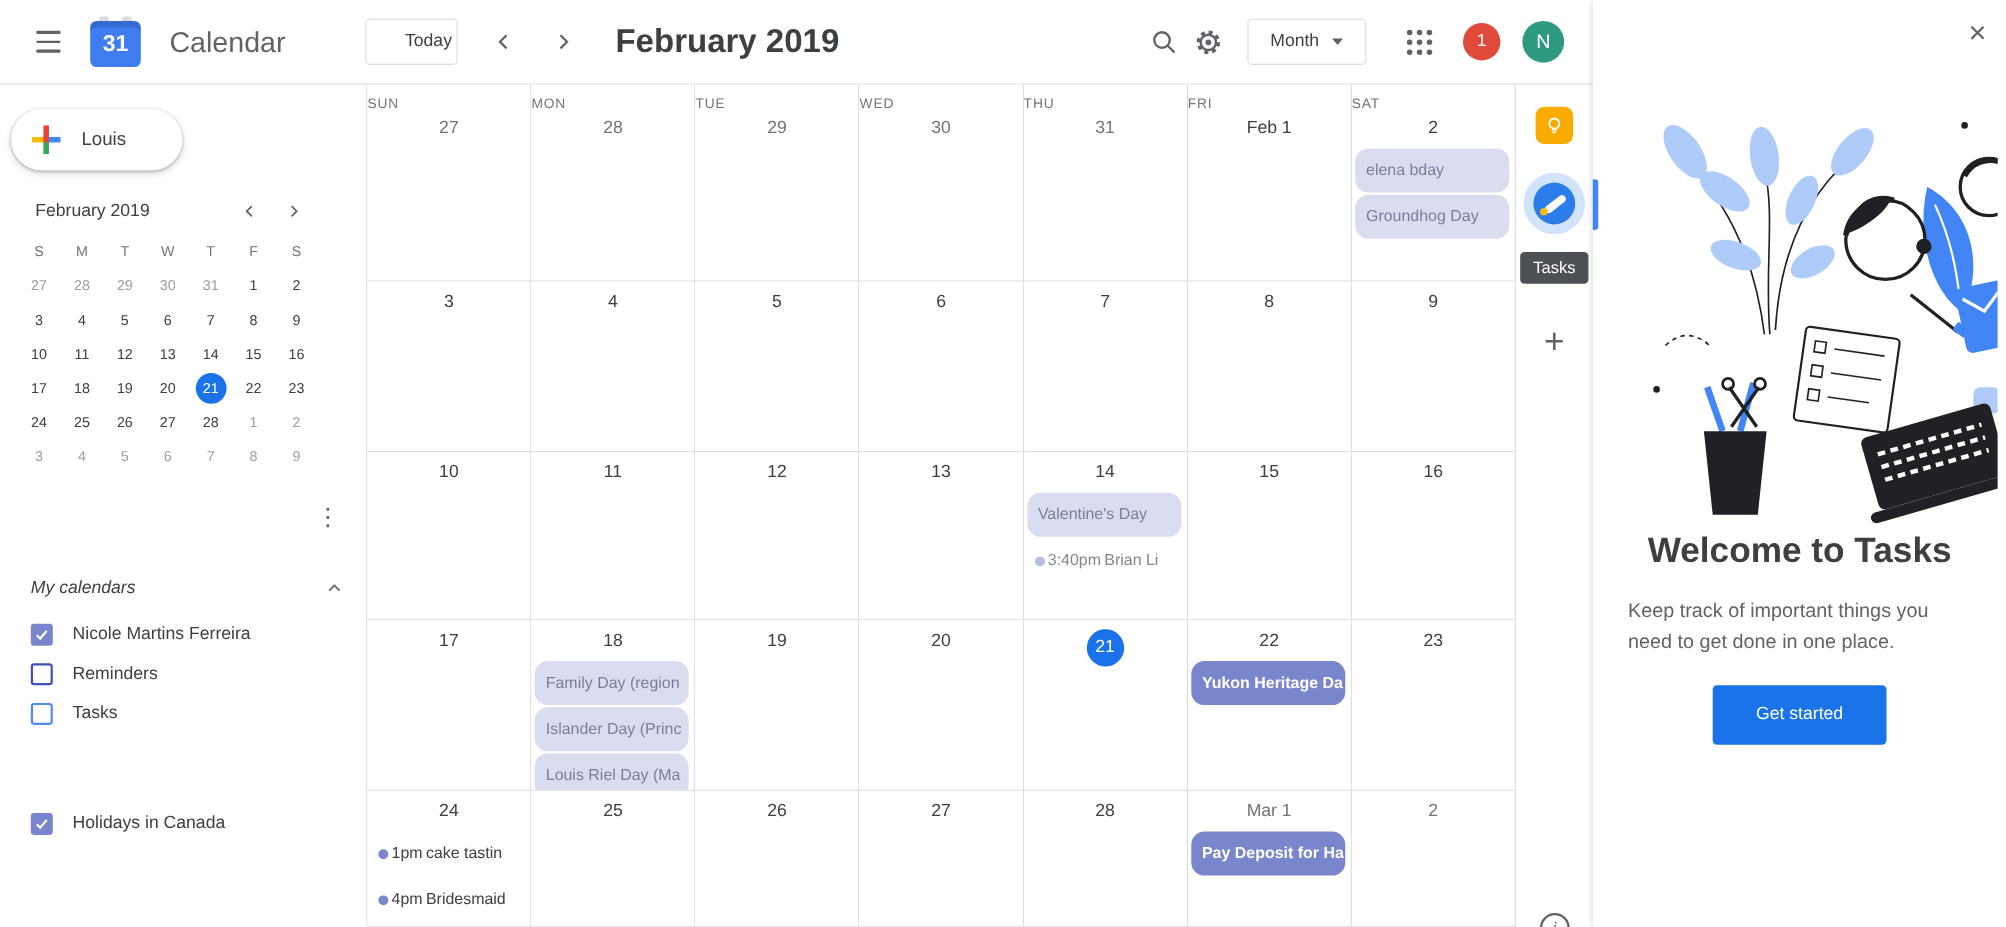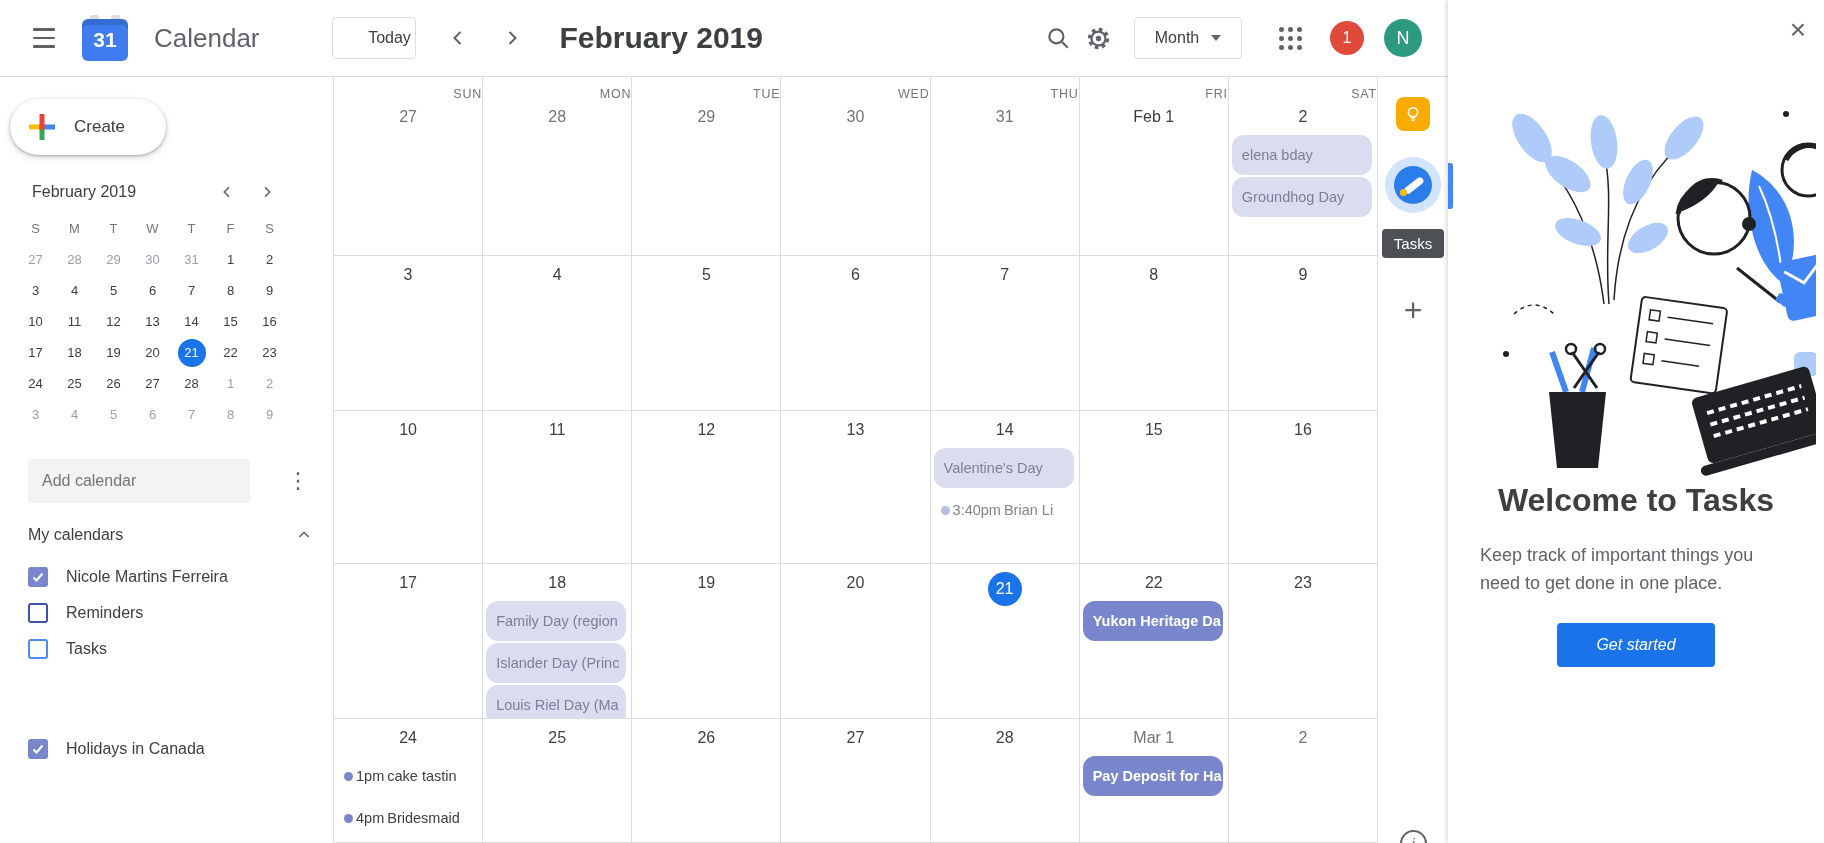--- a/index.html
+++ b/index.html
@@ -52,31 +52,31 @@
   .mc-cell.selected { width:28px; height:28px; border-radius:50%; background:var(--accent-blue); color:#fff; align-self:center; justify-self:center; }
 
   .add-cal-row { position:absolute; top:382px; left:28px; right:24px; display:flex; align-items:center; }
   .add-cal-input { width:222px; height:44px; background:#f1f3f4; border:none; border-radius:4px; font-size:16px; color:#80868b; padding-left:14px; font-family:inherit; }
   .dots-menu { margin-left:auto; background:none; border:none; font-size:22px; color:#5f6368; cursor:pointer; line-height:1; }
 
   .cal-section { position:absolute; left:28px; right:22px; }
   .cal-section.sec1 { top:440px; }
   .cal-section.sec2 { top:648px; }
   .cal-sec-head { height:36px; display:flex; align-items:center; cursor:pointer; }
-  .cal-sec-title { font-size:16px; color:var(--text-primary); }
+  .cal-sec-title { font-size:16px; color:var(--text-primary);font-style:italic; }
   .cal-sec-head svg { margin-left:auto; }
   .cal-rows { margin-top:6px; }
   .cal-row { height:36px; display:flex; align-items:center; cursor:pointer; }
   .checkbox { width:20px; height:20px; border-radius:3px; margin-right:18px; display:flex; align-items:center; justify-content:center; flex:0 0 auto; }
   .cal-row-label { font-size:16px; color:var(--text-primary); white-space:nowrap; }
 
   
   .grid { flex:1; display:grid; grid-template-columns:repeat(7,1fr); grid-template-rows:179px 155px 153px 155px 1fr; border-left:1px solid var(--border); min-width:0; }
   .cell { border-right:1px solid var(--border); border-bottom:1px solid var(--border); overflow:hidden; position:relative; cursor:pointer; background:#fff; }
-  .day-name { margin-top:10px; text-align:right; font-size:12.5px; letter-spacing:.8px; color:var(--text-secondary); }
+  .day-name { margin-top:10px; text-align:left; font-size:12.5px; letter-spacing:.8px; color:var(--text-secondary); }
   .date-num { margin:8px auto 0; text-align:center; font-size:16px; color:var(--text-primary); height:22px; line-height:22px; }
   .wk0 .date-num { margin-top:5px; }
   .date-num.muted { color:var(--text-secondary); }
   .date-num.today { width:34px; height:34px; line-height:34px; border-radius:50%; background:var(--accent-blue); color:#fff; }
   .events { margin-top:7px; }
   .ev { height:40px; margin:0 5px 2px 3px; font-size:14.5px; display:flex; align-items:center; white-space:nowrap; overflow:hidden; cursor:pointer; }
   .ev.pill { border-radius:12px; padding-left:10px; }
   .ev.pill.past { background:var(--event-fill-light); color:var(--event-text-past); }
   .ev.pill.active { background:var(--event-fill); color:#fff; font-weight:bold; }
   .ev.timed { padding-left:7px; gap:3px; }
@@ -96,21 +96,21 @@
   .plus-btn { margin-top:36px; background:none; border:none; font-size:32px; font-weight:300; color:#5f6368; cursor:pointer; line-height:1; }
   .info-btn { position:absolute; bottom:-14px; left:22px; width:27px; height:27px; border-radius:50%; border:2px solid #5f6368; background:#fff; color:#5f6368; font-size:14px; font-style:italic; font-family:"Liberation Serif", serif; display:flex; align-items:center; justify-content:center; cursor:pointer; }
 
   
   .tasks-panel { width:376px; height:843px; background:#fff; position:relative; box-shadow:-1px 0 5px rgba(0,0,0,.18); display:flex; flex-direction:column; align-items:center; z-index:2; }
   .close-btn { position:absolute; top:16px; right:18px; background:none; border:none; font-size:28px; color:#5f6368; cursor:pointer; line-height:1; font-weight:300; }
   .scroll-chip { position:absolute; left:0; top:163px; width:5px; height:46px; background:#4285f4; border-radius:0 3px 3px 0; cursor:grab; }
   .illustration { margin-top:52px; flex:0 0 auto; }
   .welcome-title { margin-top:6px; font-size:32px; color:var(--text-primary); }
   .welcome-body { margin-top:22px; width:312px; text-align:left; font-size:18px; line-height:28px; color:#5f6368; }
-  .get-started { margin-top:26px; width:158px; height:44px; background:var(--accent-blue); color:#fff; border:none; border-radius:4px; font-size:16px; cursor:pointer; font-family:inherit;font-style:italic; }
+  .get-started { margin-top:26px; width:158px; height:54px; background:var(--accent-blue); color:#fff; border:none; border-radius:4px; font-size:16px; cursor:pointer; font-family:inherit; }
 </style>
 </head>
 <body>
 
 <div class="app">
   <div class="main-col">
 
     <header class="topbar">
       <button class="burger">
         <span></span>
@@ -181,21 +181,21 @@
 
       <aside class="sidebar">
         <button class="create-btn">
           <svg width="32" height="32" viewBox="0 0 32 32">
             <rect x="3" y="13.5" width="13" height="5" fill="#fbbc04"></rect>
             <rect x="16" y="13.5" width="13" height="5" fill="#4285f4"></rect>
             <rect x="13.5" y="3" width="5" height="13" fill="#ea4335"></rect>
             <rect x="13.5" y="16" width="5" height="13" fill="#34a853"></rect>
             <rect x="13.5" y="13.5" width="5" height="5" fill="#ea4335"></rect>
           </svg>
-          <span>Create</span>
+          <span>Louis</span>
         </button>
 
         <div class="minical">
           <div class="minical-head">
             <span class="minical-title">February 2019</span>
             <span class="minical-nav">
               <svg width="14" height="14" viewBox="0 0 18 18" style="cursor:pointer">
                   <polyline points="11.5,3 5.5,9 11.5,15" fill="none" stroke="#5f6368" stroke-width="2"></polyline>
                 </svg>
               <svg width="14" height="14" viewBox="0 0 18 18" style="cursor:pointer">
@@ -250,21 +250,20 @@
               <div class="mc-cell muted">4</div>
               <div class="mc-cell muted">5</div>
               <div class="mc-cell muted">6</div>
               <div class="mc-cell muted">7</div>
               <div class="mc-cell muted">8</div>
               <div class="mc-cell muted">9</div>
             </div>
         </div>
 
         <div class="add-cal-row">
-          <input class="add-cal-input" placeholder="Add calendar" style="">
           <button class="dots-menu"><span>⋮</span></button>
         </div>
 
         <div class="cal-section sec1">
           <div class="cal-sec-head">
             <span class="cal-sec-title">My calendars</span>
             <svg width="14" height="14" viewBox="0 0 18 18">
                 <polyline points="3,11.5 9,5.5 15,11.5" fill="none" stroke="#5f6368" stroke-width="2"></polyline>
               </svg>
           </div>

